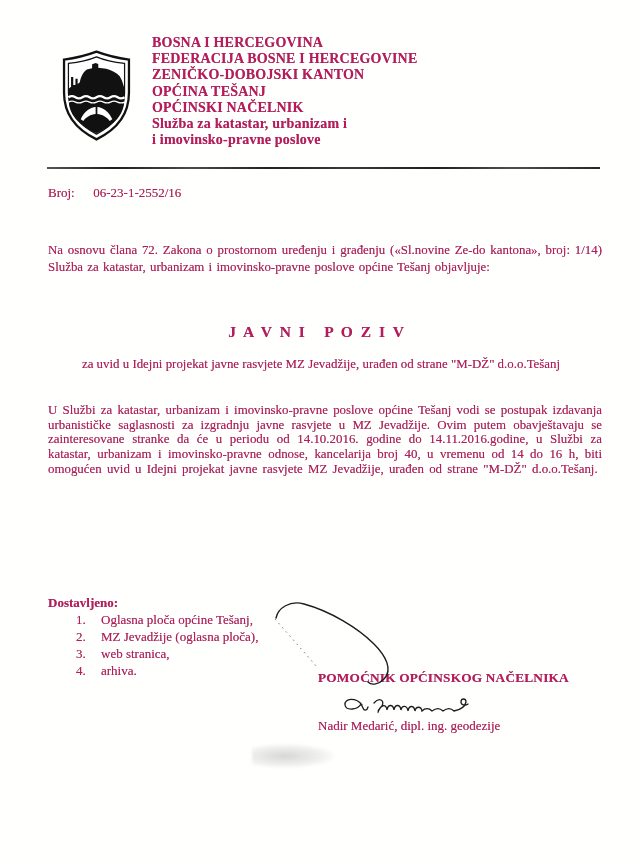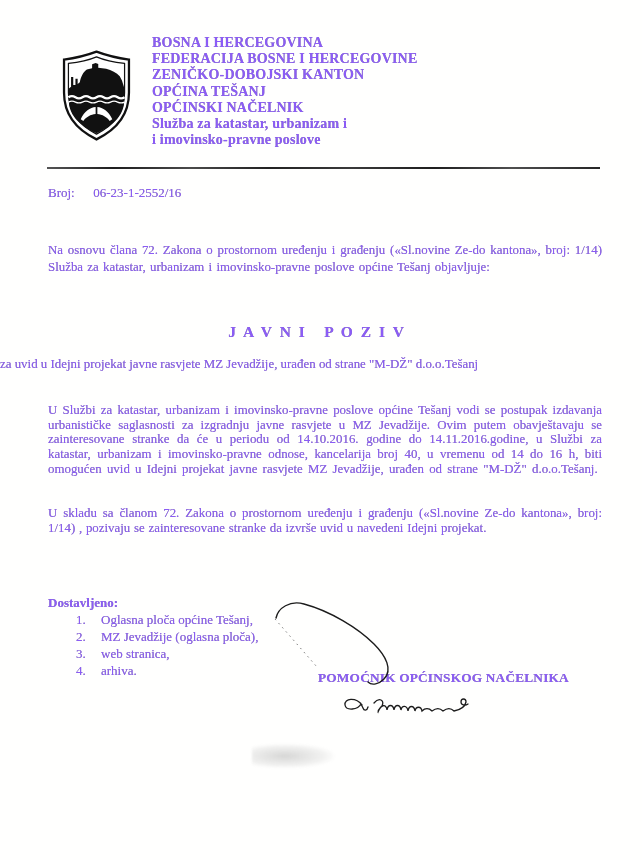--- a/index.html
+++ b/index.html
@@ -1,21 +1,21 @@
 <!DOCTYPE html>
 <html><head>
 <meta charset="utf-8">
 <style>
   html,body{margin:0;padding:0;background:#ffffff;}
   .page{
     position:relative;
     width:642px;height:860px;
     background:#fffffe;
     font-family:"Liberation Serif","DejaVu Serif",serif;
-    color:#8b5cf6;
+    color:#be185d;
     overflow:hidden;
     text-shadow:0 0 .5px rgba(20,20,20,.45);
   }
   .logo{position:absolute;left:56px;top:49px;width:81px;height:93px;}
   .header-text{
     position:absolute;left:152px;top:35px;
     font-weight:700;font-size:14px;line-height:16.2px;
     letter-spacing:.2px;white-space:nowrap;
   }
   .rule{
@@ -28,21 +28,21 @@
     position:absolute;left:48px;top:242px;width:554px;
     font-size:12.9px;line-height:17px;text-align:justify;word-spacing:1px;
   }
   .title{
     position:absolute;left:0;top:323px;width:634px;
     text-align:center;font-weight:700;font-size:15.5px;
     letter-spacing:2px;white-space:pre;
   }
   .subtitle{
     position:absolute;left:0;top:357px;width:642px;
-    font-size:12.9px;
+    text-align:center;font-size:12.9px;
   }
   .par1{
     position:absolute;left:48px;top:403px;width:554px;
     font-size:12.9px;line-height:14.7px;text-align:justify;word-spacing:2px;
   }
   .par2{
     position:absolute;left:48px;top:506px;width:554px;
     font-size:12.9px;line-height:15.2px;text-align:justify;word-spacing:.5px;
   }
   .dist{position:absolute;left:48px;top:581px;font-size:13px;line-height:17px;margin-top:13px;}
@@ -101,21 +101,20 @@
   </div>
 
   <div class="intro">Na osnovu člana 72. Zakona o prostornom uređenju i građenju («Sl.novine Ze-do kantona», broj: 1/14) Služba za katastar, urbanizam i imovinsko-pravne poslove općine Tešanj objavljuje:</div>
 
   <div class="title">J A V N I   P O Z I V</div>
 
   <div class="subtitle">za uvid u Idejni projekat javne rasvjete MZ Jevadžije, urađen od strane "M-DŽ" d.o.o.Tešanj</div>
 
   <div class="par1">U Službi za katastar, urbanizam i imovinsko-pravne poslove općine Tešanj vodi se postupak izdavanja urbanističke saglasnosti za izgradnju javne rasvjete u MZ Jevadžije. Ovim putem obavještavaju se zainteresovane stranke da će u periodu od 14.10.2016. godine do 14.11.2016.godine, u Službi za katastar, urbanizam i imovinsko-pravne odnose, kancelarija broj 40, u vremenu od 14 do 16 h, biti omogućen uvid u Idejni projekat javne rasvjete MZ Jevadžije, urađen od strane "M-DŽ" d.o.o.Tešanj.</div>
 
-  <div class="par2">U skladu sa članom 72. Zakona o prostornom uređenju i građenju («Sl.novine Ze-do kantona», broj: 1/14) , pozivaju se zainteresovane stranke da izvrše uvid u navedeni Idejni projekat.</div>
 
   <div class="dist">
     <div class="dist-label">Dostavljeno:</div>
     <ul class="dist-list">
       <li class="dist-row">
         <span class="dist-num">1.</span>
         <span>Oglasna ploča općine Tešanj,</span>
       </li>
       <li class="dist-row">
         <span class="dist-num">2.</span>
@@ -140,16 +139,17 @@
   </svg>
 
   <svg class="sig-scribble" viewBox="0 0 160 30" xmlns="http://www.w3.org/2000/svg">
     <path d="M30 12 C24 4 12 5 13 12 C14 18 26 17 29 11 L31 15 C32 18 35 18 36 14" fill="none" stroke="#1c1c1c" stroke-width="1.3" stroke-linecap="round"></path>
     <path d="M42 10 C47 4 53 7 50 13 C48 16 45 17 46 19 C49 11 54 11 55 17 C56 11 61 11 62 17
              C63 11 68 11 69 17 C70 12 75 12 76 18 C77 12 82 12 83 18 C84 13 89 13 90 18
              C93 15 97 15 100 18 C104 15 108 15 111 18 C115 15 119 15 122 18
              C127 17 133 14 134 9 C134 5 129 5 129 9 C129 12 133 13 136 11" fill="none" stroke="#1c1c1c" stroke-width="1.3" stroke-linecap="round"></path>
   </svg>
 
+  <div class="sig-name">Nadir Medarić, dipl. ing. geodezije</div>
 
   <div class="smudge"></div>
 
 </div>
 
 </body></html>

